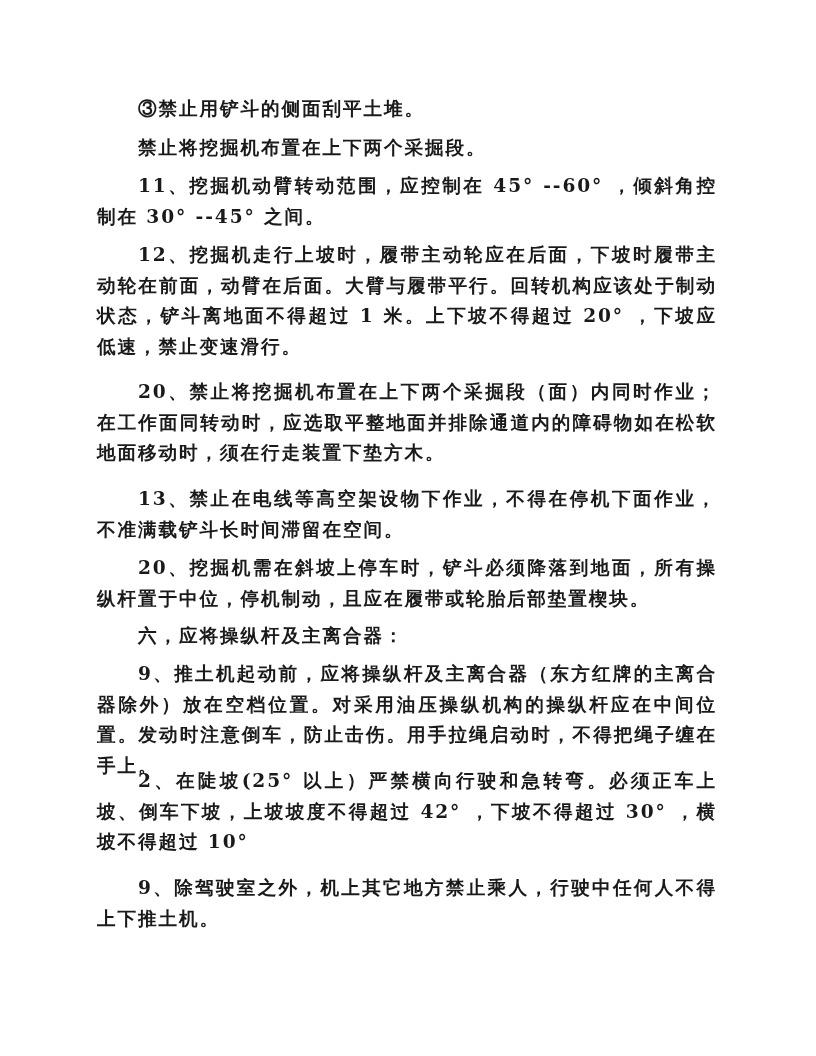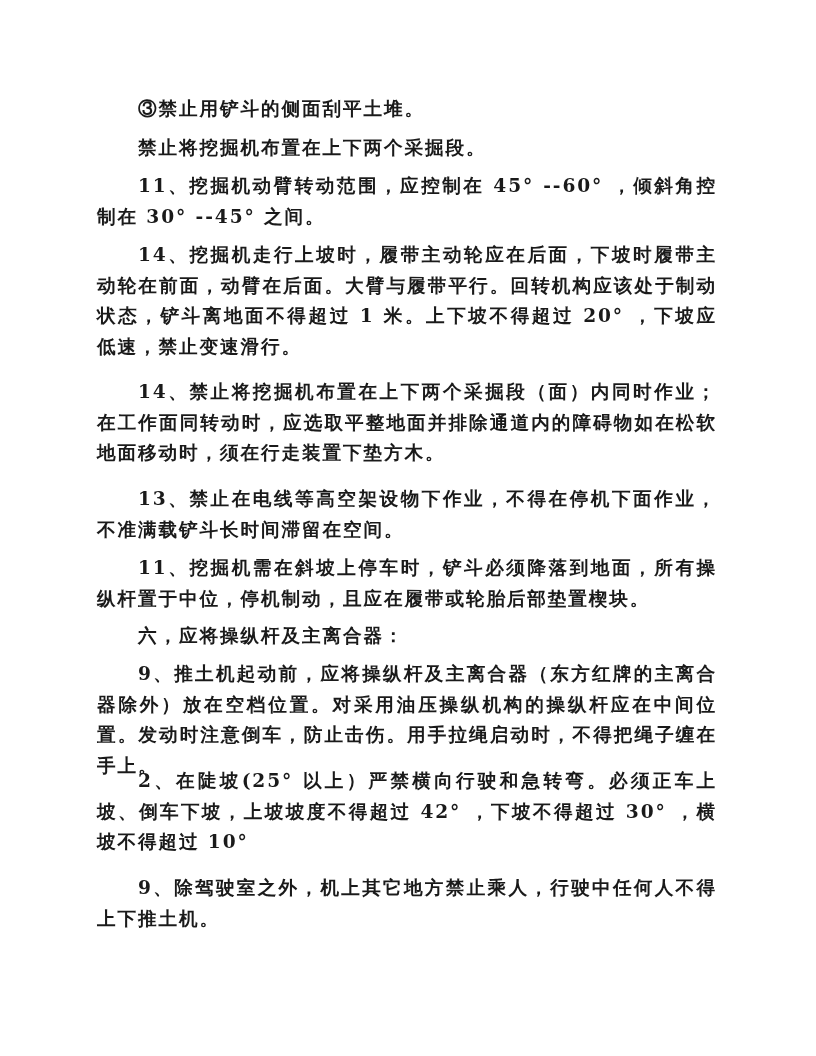--- a/index.html
+++ b/index.html
@@ -17,21 +17,21 @@
     font-weight: bold;
   }
 </style>
 </head>
 <body>
 
 <div class="page">
   <p class="p" style="top: 94px;">③禁止用铲斗的侧面刮平土堆。</p>
   <p class="p" style="top: 133px;">禁止将挖掘机布置在上下两个采掘段。</p>
   <p class="p" style="top: 171px;">11、挖掘机动臂转动范围，应控制在 45° --60° ，倾斜角控制在 30° --45° 之间。</p>
-  <p class="p" style="top: 240px;">14、挖掘机走行上坡时，履带主动轮应在后面，下坡时履带主动轮在前面，动臂在后面。大臂与履带平行。回转机构应该处于制动状态，铲斗离地面不得超过 1 米。上下坡不得超过 20° ，下坡应低速，禁止变速滑行。</p>
-  <p class="p" style="top: 377px;">14、禁止将挖掘机布置在上下两个采掘段（面）内同时作业；在工作面同转动时，应选取平整地面并排除通道内的障碍物如在松软地面移动时，须在行走装置下垫方木。</p>
+  <p class="p" style="top: 240px;">12、挖掘机走行上坡时，履带主动轮应在后面，下坡时履带主动轮在前面，动臂在后面。大臂与履带平行。回转机构应该处于制动状态，铲斗离地面不得超过 1 米。上下坡不得超过 20° ，下坡应低速，禁止变速滑行。</p>
+  <p class="p" style="top: 377px;">20、禁止将挖掘机布置在上下两个采掘段（面）内同时作业；在工作面同转动时，应选取平整地面并排除通道内的障碍物如在松软地面移动时，须在行走装置下垫方木。</p>
   <p class="p" style="top: 484px;">13、禁止在电线等高空架设物下作业，不得在停机下面作业，不准满载铲斗长时间滞留在空间。</p>
-  <p class="p" style="top: 553px;">11、挖掘机需在斜坡上停车时，铲斗必须降落到地面，所有操纵杆置于中位，停机制动，且应在履带或轮胎后部垫置楔块。</p>
+  <p class="p" style="top: 553px;">20、挖掘机需在斜坡上停车时，铲斗必须降落到地面，所有操纵杆置于中位，停机制动，且应在履带或轮胎后部垫置楔块。</p>
   <p class="p" style="top: 621px;">六，应将操纵杆及主离合器：</p>
   <p class="p" style="top: 659px;">9、推土机起动前，应将操纵杆及主离合器（东方红牌的主离合器除外）放在空档位置。对采用油压操纵机构的操纵杆应在中间位置。发动时注意倒车，防止击伤。用手拉绳启动时，不得把绳子缠在手上。</p>
   <p class="p" style="top: 766px;">2、在陡坡(25° 以上）严禁横向行驶和急转弯。必须正车上坡、倒车下坡，上坡坡度不得超过 42° ，下坡不得超过 30° ，横坡不得超过 10°</p>
   <p class="p" style="top: 873px;">9、除驾驶室之外，机上其它地方禁止乘人，行驶中任何人不得上下推土机。</p>
 </div>
 
 </body></html>

